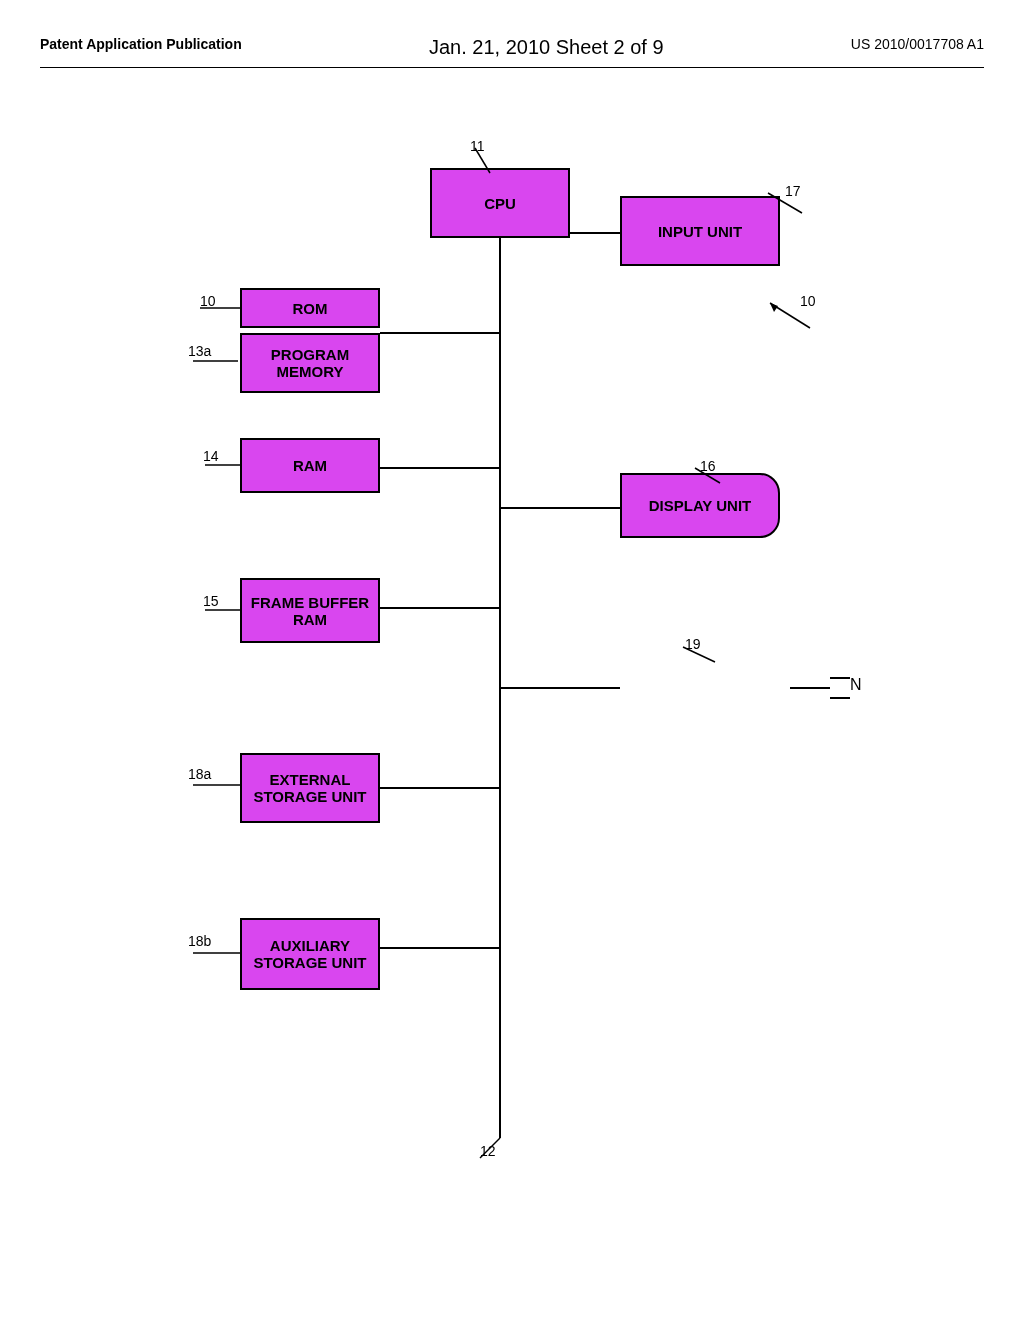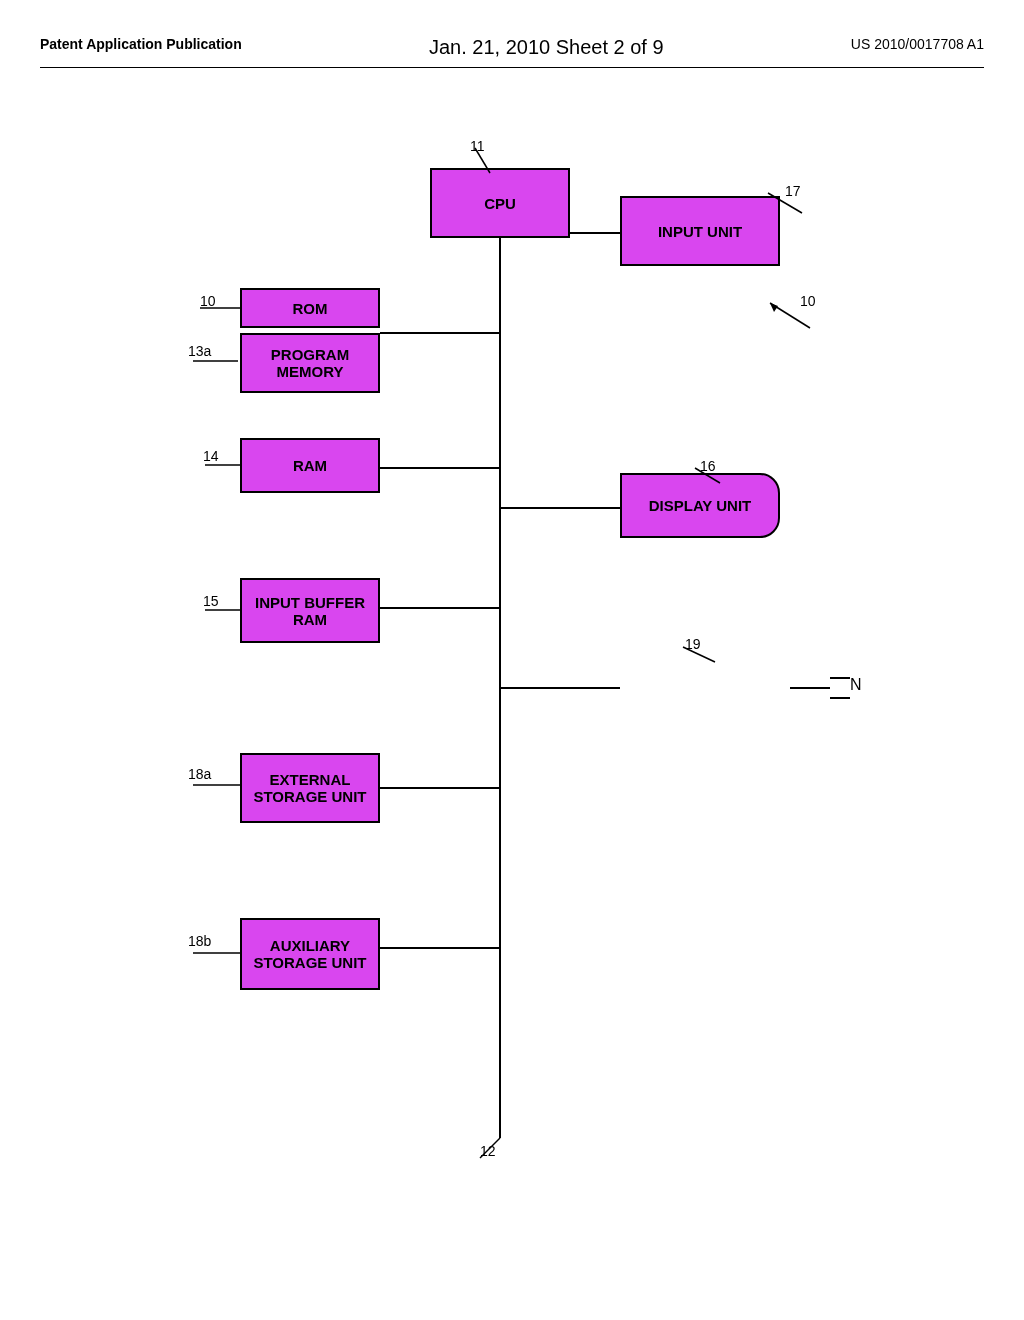--- a/index.html
+++ b/index.html
@@ -144,21 +144,21 @@
 
     <div class="box" style="left:200px; top:350px; width:140px; height:55px;">
       <span>RAM</span>
     </div>
 
     <div class="box" style="left:580px; top:385px; width:160px; height:65px; border-radius:0 20px 20px 0;">
       <span>DISPLAY UNIT</span>
     </div>
 
     <div class="box" style="left:200px; top:490px; width:140px; height:65px;">
-      <span style="white-space: pre-line;">INPUT BUFFER
+      <span style="white-space: pre-line;">FRAME BUFFER
 RAM</span>
     </div>
 
 
     <div class="box" style="left:200px; top:665px; width:140px; height:70px;">
       <span style="white-space: pre-line;">EXTERNAL
 STORAGE UNIT</span>
     </div>
 
     <div class="box" style="left:200px; top:830px; width:140px; height:72px;">

